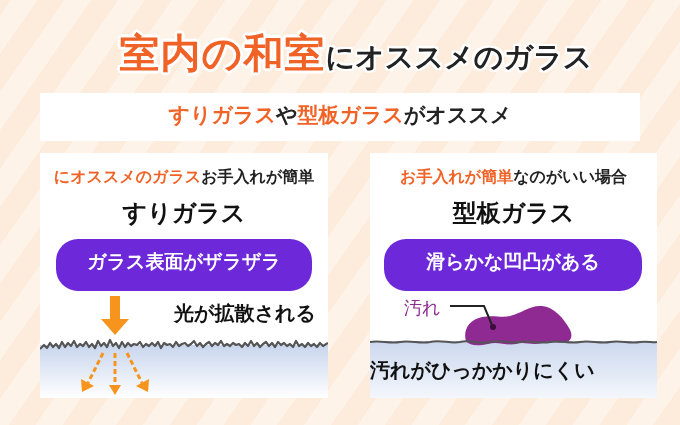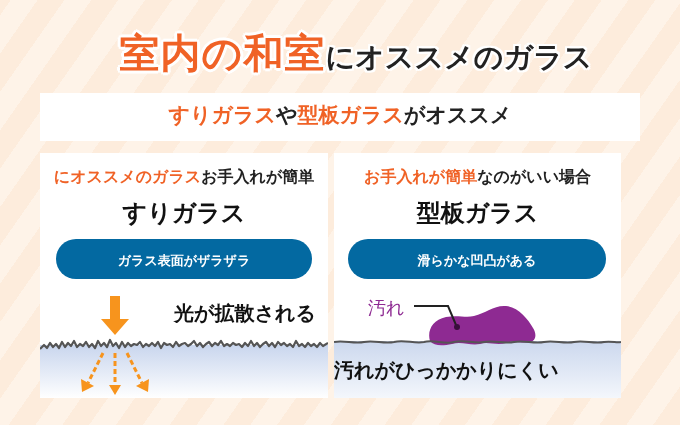--- a/index.html
+++ b/index.html
@@ -50,39 +50,39 @@
     white-space: nowrap;
   }
   .banner .hl { color: #f06226; }
   .card {
     position: absolute;
     top: 153px; height: 245px;
     background: #fff;
     overflow: hidden;
   }
   .card.left { left: 40px; width: 288px; }
-  .card.right { left: 334px; width: 287px; }
+  .card.right { left: 370px; width: 287px; }
   .card .subtitle {
     position: absolute; top: 14px; left: 0; width: 100%;
     text-align: center;
     font-size: 16px; font-weight: bold; color: #222;
     white-space: nowrap;
   }
   .card .subtitle .hl { color: #f06226; }
   .card .name {
     position: absolute; top: 44px; left: 0; width: 100%;
     text-align: center;
     font-size: 24px; font-weight: bold; color: #111;
     white-space: nowrap;
   }
   .pill {
-    position: absolute; top: 86px; height: 40px;
-    background: #0369a1;
+    position: absolute; top: 86px; height: 52px;
+    background: #6d28d9;
     border-radius: 22px;
-    color: #fff; font-weight: bold; font-size: 13px;
+    color: #fff; font-weight: bold; font-size: 19px;
     text-align: center; line-height: 44px;
     white-space: nowrap;
   }
   .card.left .pill { left: 16px; width: 256px; }
   .card.right .pill { left: 14px; width: 258px; }
   .glass {
     position: absolute; left: 0; width: 100%; bottom: 0;
     background: linear-gradient(to bottom, #c9d6ee 0%, #e6ecf7 55%, #ffffff 100%);
   }
   .card.left .glass { top: 192px; }

